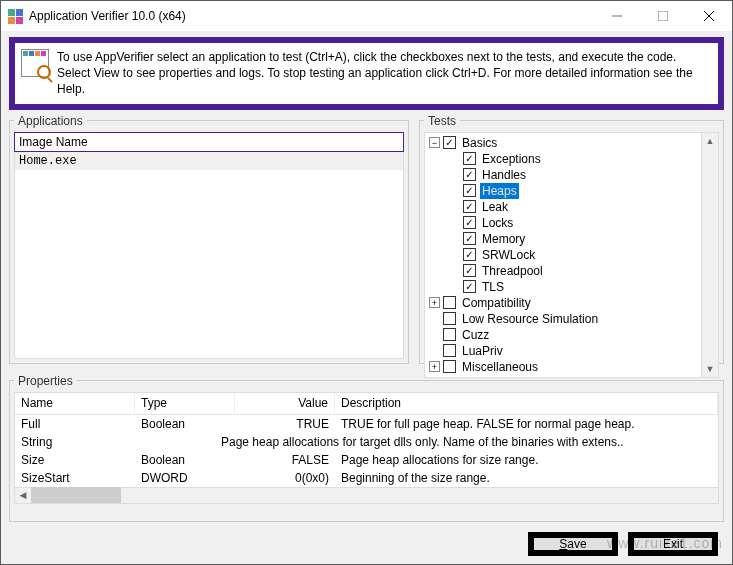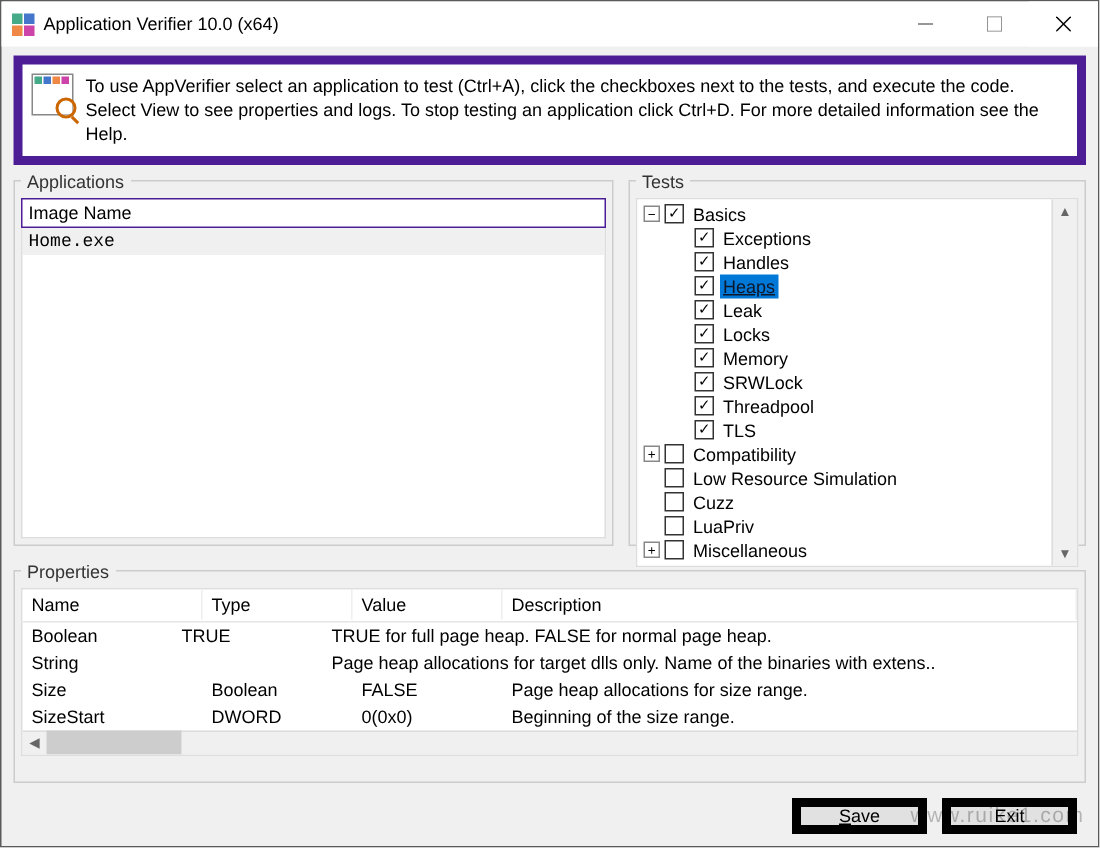--- a/index.html
+++ b/index.html
@@ -37,28 +37,28 @@
   .apps .row { height: 18px; display: flex; align-items: center; padding-left: 4px; font-family: Liberation Mono, monospace; }
   .apps .row.sel { background: #f0f0f0; }
   .tests { flex: 1; height: 250px; display: flex; flex-direction: column; }
   .tree { flex: 1; background: #fff; border: 1px solid #ddd; overflow-y: scroll; padding: 2px 0; }
   .tnode { display: flex; align-items: center; height: 16px; line-height: 16px; }
   .twist { width: 11px; height: 11px; border: 1px solid #888; font-size: 9px; display: flex; align-items: center; justify-content: center; margin-right: 3px; cursor: pointer; }
   .spacer { display:inline-block; }
   .chk { width: 13px; height: 13px; border: 1px solid #333; margin-right: 4px; display: inline-flex; align-items: center; justify-content: center; font-size: 10px; line-height: 1; }
   .chk.on::before { content: "✓"; color: #000; }
   .tlabel { padding: 0 2px; }
-  .tlabel.hl { background: #0078d7; color: #0f172a; text-decoration: underline; }
+  .tlabel.hl { background: #0078d7; color: #e5e5e5; }
   .props { margin: 10px 8px 0 8px; height: 148px; display: flex; flex-direction: column; }
   .ptable { flex: 1; background: #fff; border: 1px solid #ddd; overflow: hidden; display:flex; flex-direction:column;}
   .phdr, .prow { display: flex; }
   .phdr { border-bottom: 1px solid #e5e5e5; background: #fff; height: 22px; align-items:center;}
   .phdr > div { padding: 3px 6px; border-right: 1px solid #eee; }
   .prow > div { padding: 2px 6px; white-space: nowrap; overflow: hidden; text-overflow: ellipsis; }
-  .c1{width:120px;} .c2{width:100px;} .c3{width:100px;} .c4{flex:1;}
+  .c1{width:120px;} .c2{width:100px;} .c3{width:100px;text-align:right;} .c4{flex:1;}
   .psbar { height: 16px; border-top: 1px solid #ddd; display:flex; align-items:center; background:#f0f0f0;}
   .psbar .track{flex:1;height:16px;position:relative;}
   .psbar .thumb{position:absolute;left:0;top:0;bottom:0;width:90px;background:#cdcdcd;}
   .psbar .arrow{width:16px;height:16px;display:flex;align-items:center;justify-content:center;font-size:9px;color:#666;}
   .ptop{flex:1;display:flex;}
   .pbody{flex:1;}
   .btnrow { display: flex; justify-content: flex-end; gap: 10px; padding: 10px 14px 6px 0; }
   .btn { width: 90px; height: 24px; border: 6px solid #000000; background: #e1e1e1; display: flex; align-items: center; justify-content: center; position:relative;}
   .btn u{text-decoration:underline;}
   .watermark { position: absolute; right: 10px; bottom: 14px; color: rgba(0,0,0,.25); font-size: 14px; pointer-events: none; letter-spacing:1px;}
@@ -221,20 +221,21 @@
     <div class="ptable">
       <div class="ptop">
         <div class="pbody">
           <div class="phdr">
             <div class="c1">Name</div>
             <div class="c2">Type</div>
             <div class="c3">Value</div>
             <div class="c4">Description</div>
           </div>
           <div class="prow">
+              <div class="c1">Full</div>
               <div class="c2">Boolean</div>
               <div class="c3">TRUE</div>
               <div class="c4">TRUE for full page heap. FALSE for normal page heap.</div>
             </div>
           <div class="prow">
               <div class="c2">String</div>
               <div class="c3"></div>
               <div class="c4">Page heap allocations for target dlls only. Name of the binaries with extens..</div>
             </div>
           <div class="prow">

